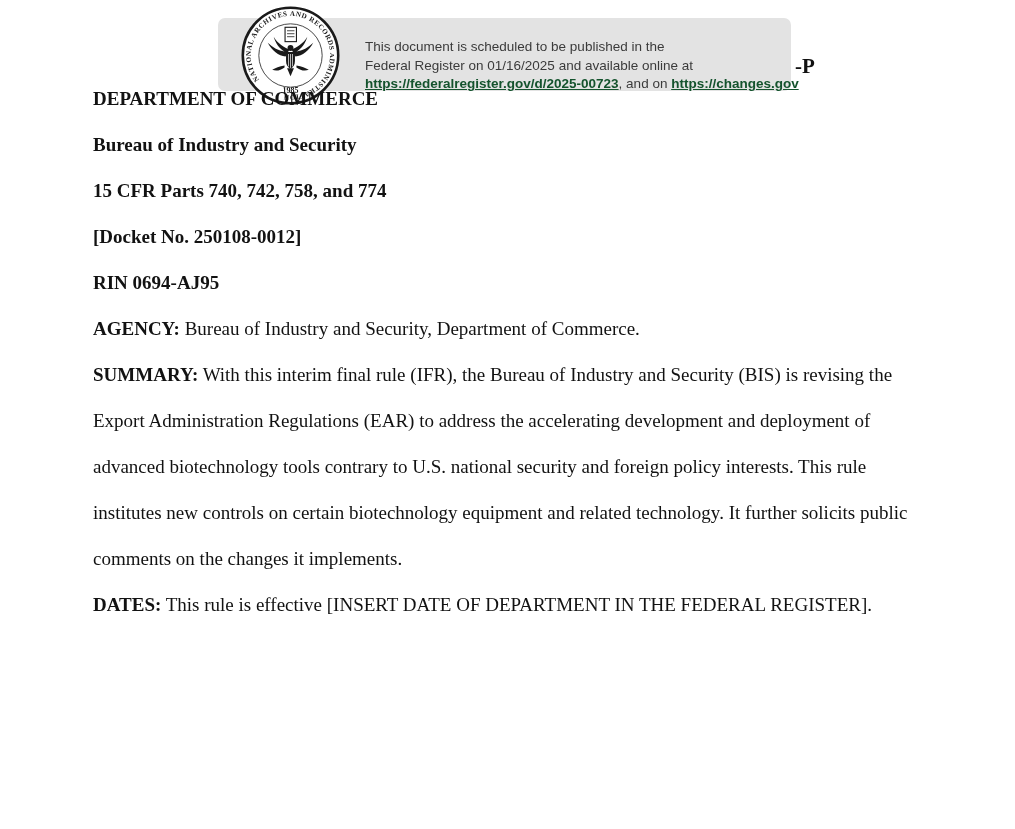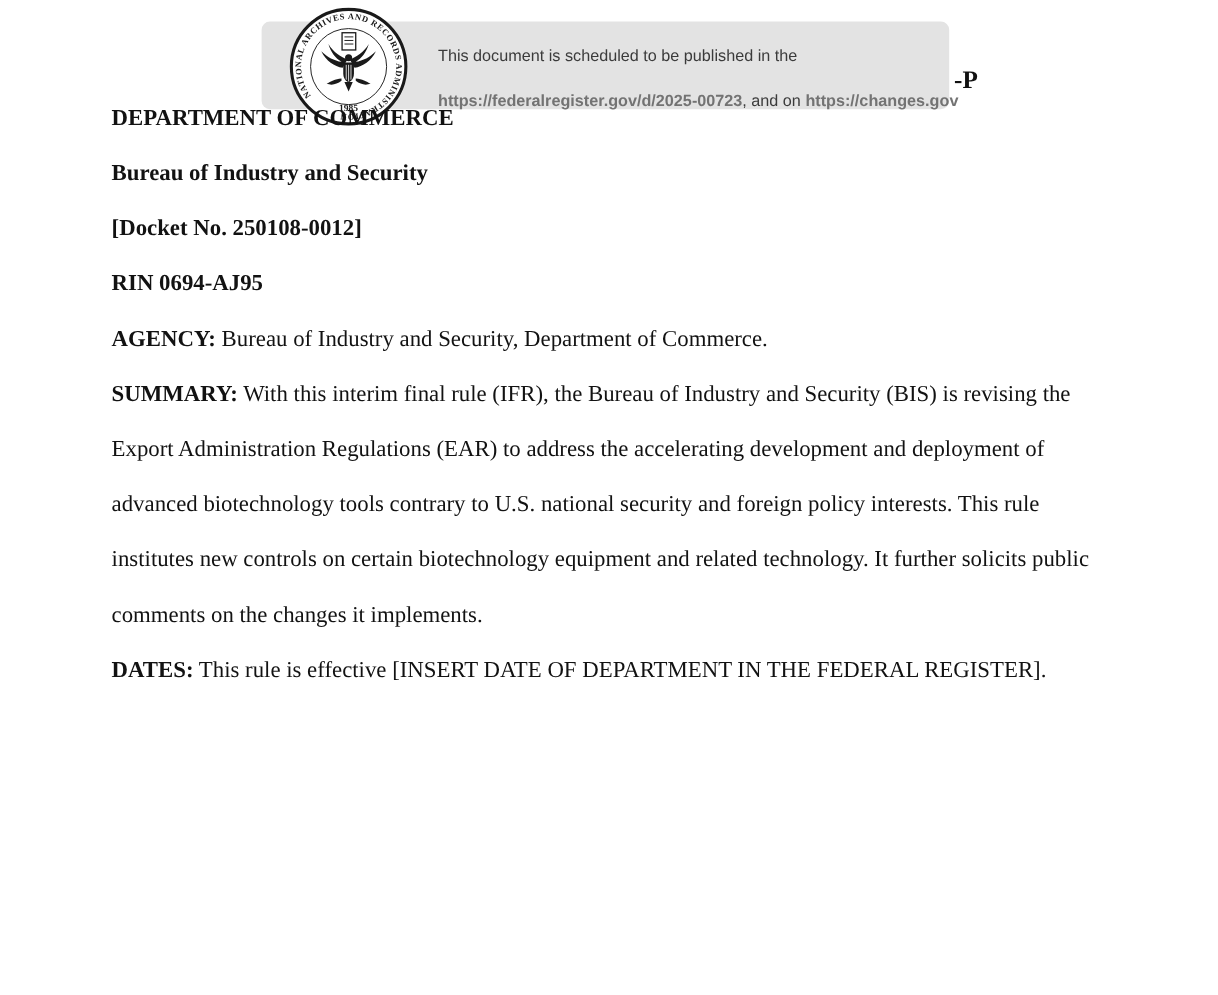--- a/index.html
+++ b/index.html
@@ -33,21 +33,22 @@
     left: 147px;
     top: 20px;
     font-family: "Liberation Sans", "DejaVu Sans", sans-serif;
     font-size: 13.5px;
     line-height: 18.5px;
     color: #3b3b3b;
     white-space: nowrap;
   }
   .banner-link {
     font-weight: 700;
-    color: #737373;
+    text-decoration: underline;
+    color: #14532d;
     cursor: pointer;
   }
   .billing-code {
     position: absolute;
     left: 795px;
     top: 54px;
     font-family: "Liberation Serif", "DejaVu Serif", serif;
     font-weight: 700;
     font-size: 21px;
     color: #111111;
@@ -76,21 +77,21 @@
   .doc .lbl { font-weight: 700; }
 </style>
 </head>
 <body>
 
 <div class="page">
 
   <div class="banner">
     <div class="banner-text">
       <span>This document is scheduled to be published in the</span><br>
-      <br>
+      <span>Federal Register on 01/16/2025 and available online at</span><br>
       <a class="banner-link">https://federalregister.gov/d/2025-00723</a><span>, and on </span><a class="banner-link">https://changes.gov</a>
     </div>
   </div>
 
   <span class="billing-code">-P</span>
 
   <svg class="seal" viewBox="0 0 100 100" aria-hidden="true">
     <circle cx="50" cy="50" r="48.2" fill="#ffffff" stroke="#1a1a1a" stroke-width="2.6"></circle>
     <circle cx="50" cy="50" r="32" fill="none" stroke="#1a1a1a" stroke-width="0.8"></circle>
     <defs>
@@ -118,20 +119,21 @@
       <path d="M46.5 63 L50 71 L53.5 63 Z"></path>
       <path d="M44 62 C40 65 36 66 31.5 64.5 C35 62.5 38.5 60.5 44 60 Z"></path>
       <path d="M56 62 C60 65 64 66 68.5 64.5 C65 62.5 61.5 60.5 56 60 Z"></path>
     </g>
     <text x="50" y="87.5" text-anchor="middle" font-size="8" font-family="Liberation Serif, DejaVu Serif, serif" font-weight="700" fill="#1a1a1a">1985</text>
   </svg>
 
   <div class="doc">
     <p class="h">DEPARTMENT OF COMMERCE</p>
     <p class="h">Bureau of Industry and Security</p>
+    <p class="h">15 CFR Parts 740, 742, 758, and 774</p>
     <p class="h">[Docket No. 250108-0012]</p>
     <p class="h">RIN 0694-AJ95</p>
     <p><span class="lbl">AGENCY:</span><span> Bureau of Industry and Security, Department of Commerce.</span></p>
     <p><span class="lbl">SUMMARY:</span><span> With this interim final rule (IFR), the Bureau of Industry and Security (BIS) is revising the Export Administration Regulations (EAR) to address the accelerating development and deployment of advanced biotechnology tools contrary to U.S. national security and foreign policy interests. This rule institutes new controls on certain biotechnology equipment and related technology. It further solicits public comments on the changes it implements.</span></p>
     <p><span class="lbl">DATES:</span><span> This rule is effective [INSERT DATE OF DEPARTMENT IN THE FEDERAL REGISTER].</span></p>
   </div>
 
 </div>
 
 </body></html>

